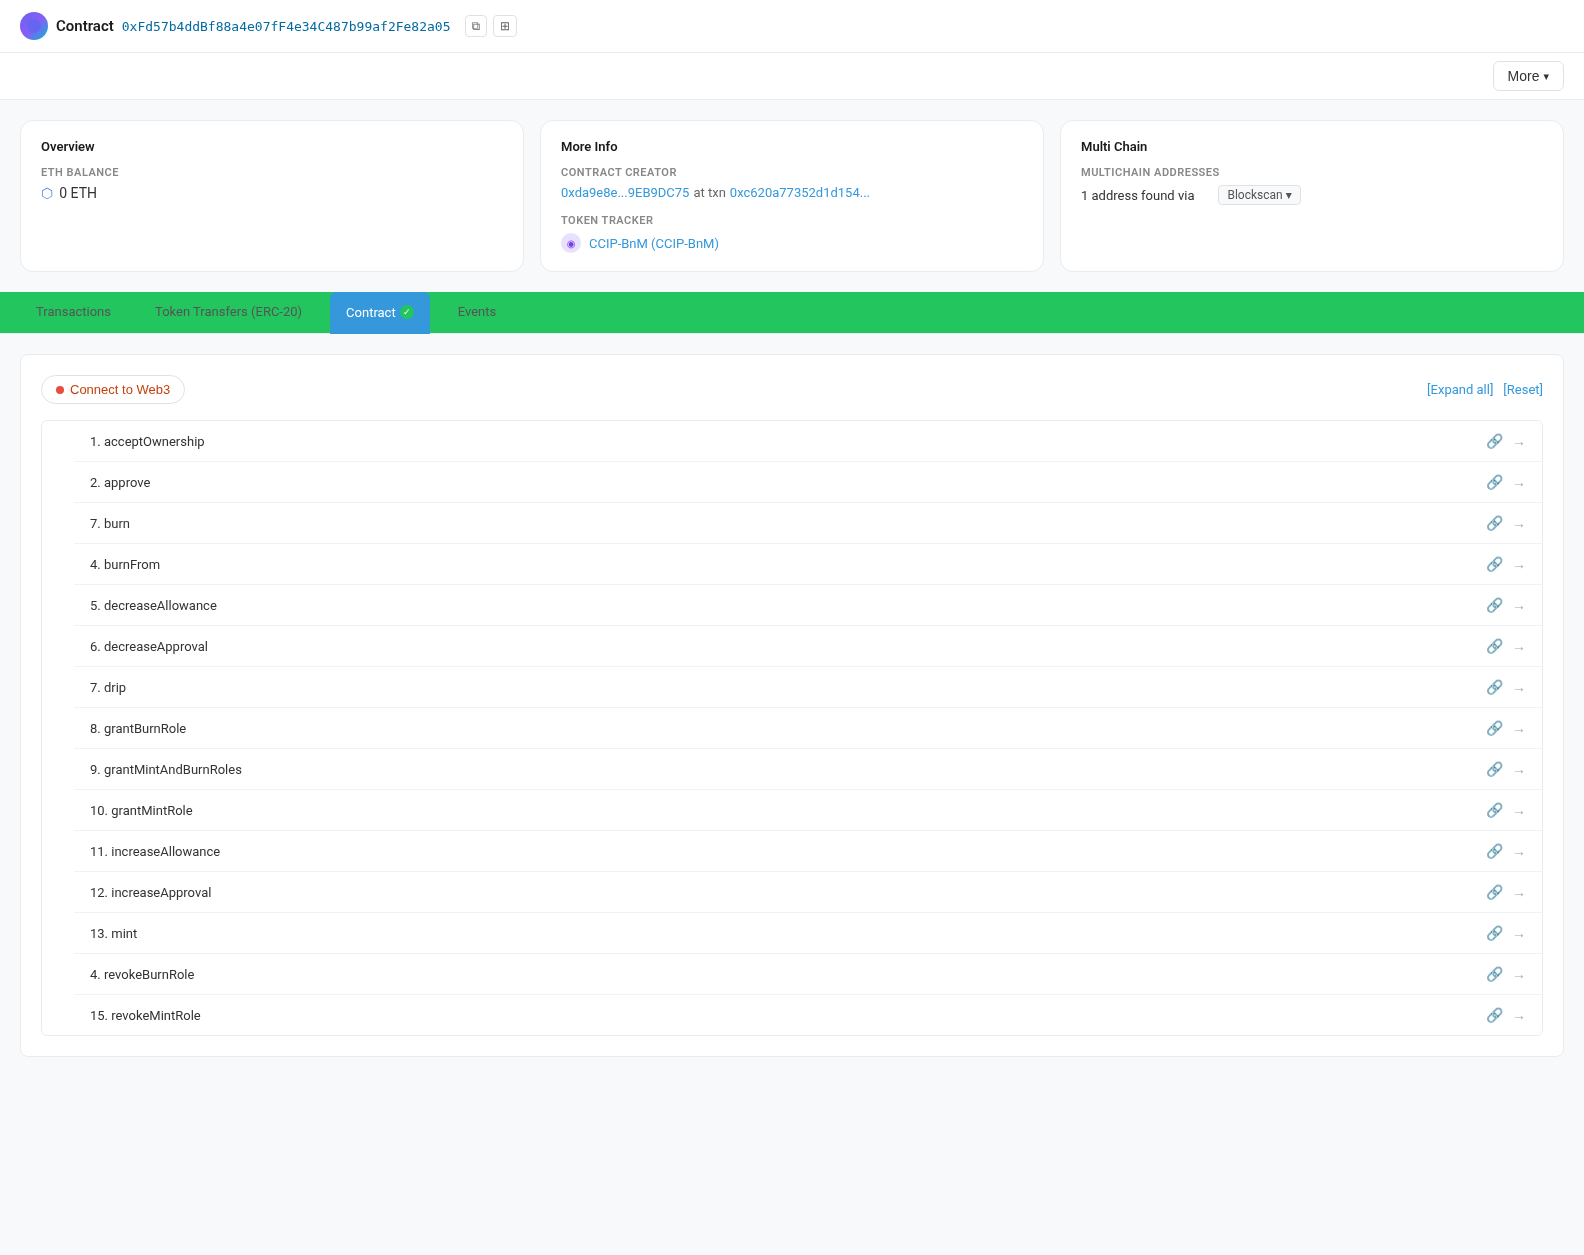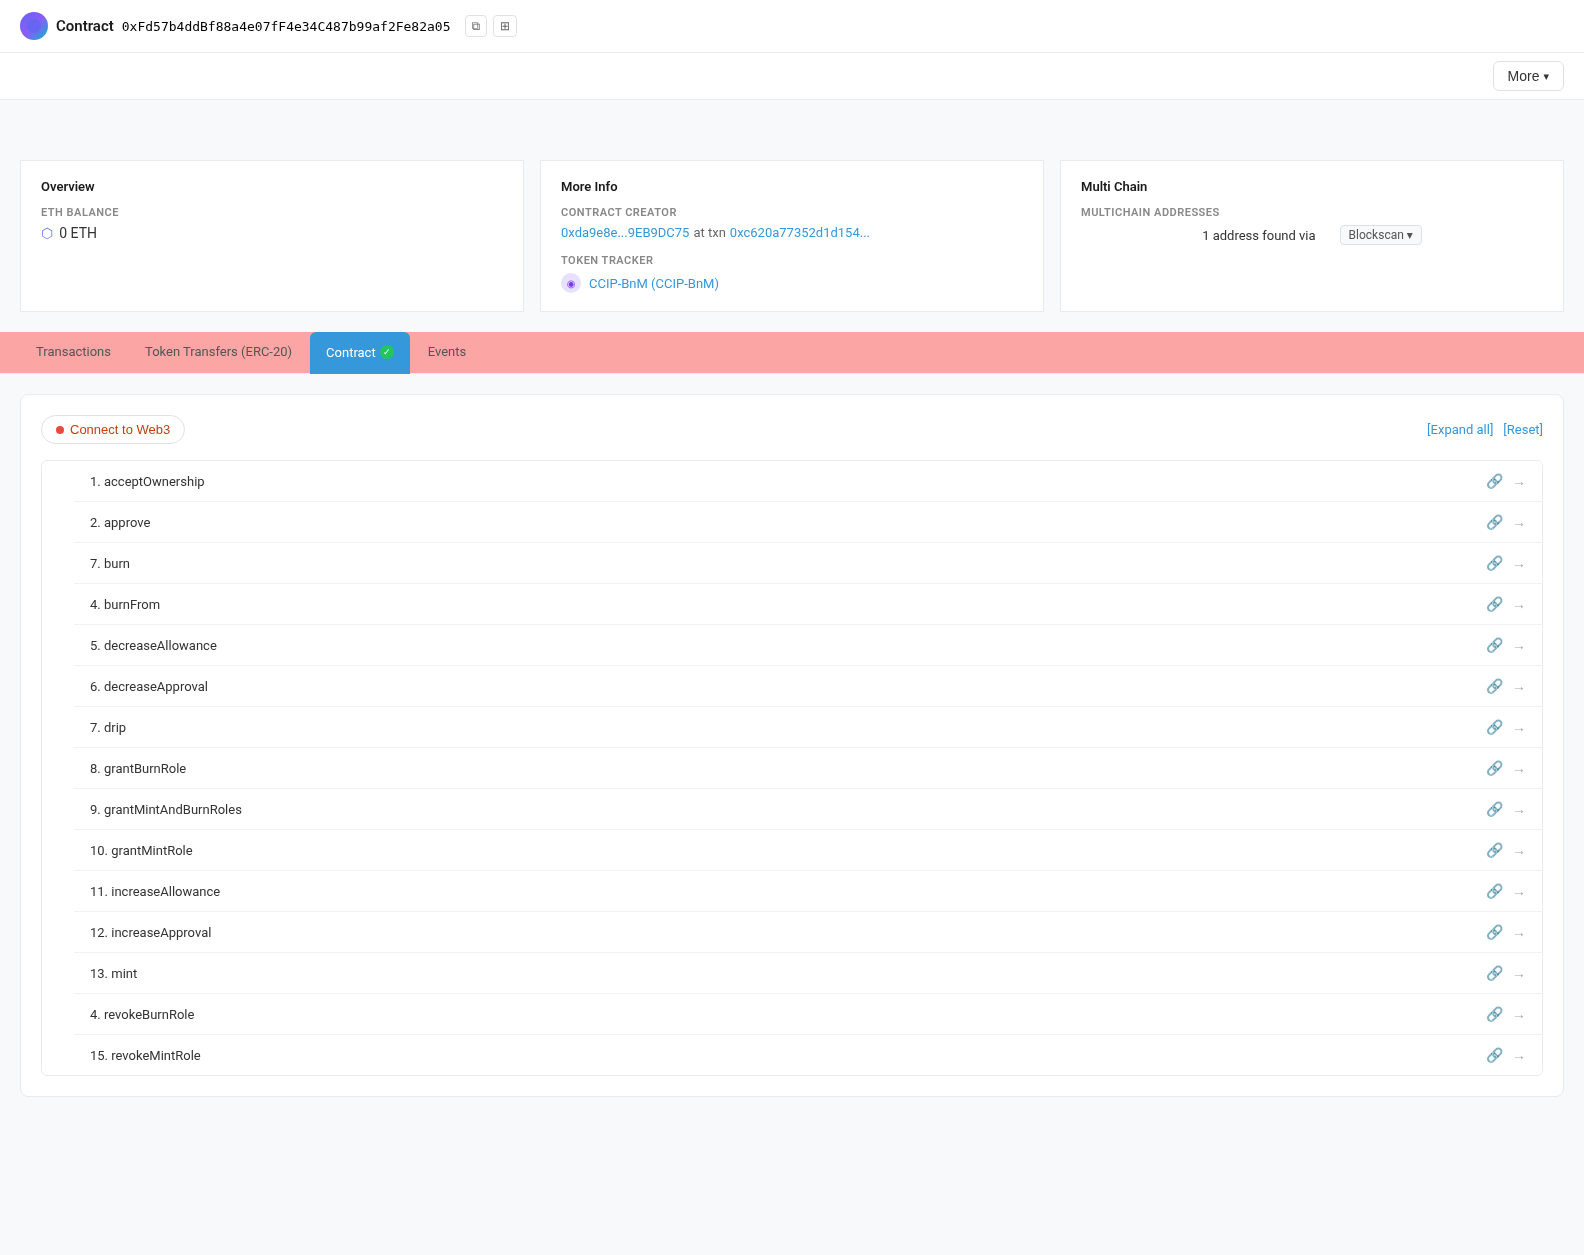--- a/index.html
+++ b/index.html
@@ -3,45 +3,45 @@
   <meta charset="utf-8">
   <style>
     * { box-sizing: border-box; margin: 0; padding: 0; }
     body { font-family: -apple-system, BlinkMacSystemFont, 'Segoe UI', Roboto, sans-serif; font-size: 14px; color: #333; background: #f8f9fa; }
 
     
     .header { background: #fff; border-bottom: 1px solid #e9ecef; padding: 12px 20px; display: flex; align-items: center; justify-content: space-between; }
     .header-left { display: flex; align-items: center; gap: 8px; }
     .header-logo { width: 28px; height: 28px; border-radius: 50%; background: linear-gradient(135deg, #6366f1, #8b5cf6, #06b6d4); display: flex; align-items: center; justify-content: center; }
     .header-title { font-weight: 600; font-size: 15px; color: #1a1a1a; }
-    .header-address { font-size: 13px; color: #000000; font-family: monospace; }
+    .header-address { font-size: 13px; color: #0369a1; font-family: monospace; }
     .header-icons { display: flex; gap: 6px; margin-left: 6px; }
     .header-icon-btn { background: none; border: 1px solid #dee2e6; border-radius: 4px; padding: 3px 6px; cursor: pointer; font-size: 12px; color: #666; }
 
     
     .top-bar { background: #fff; border-bottom: 1px solid #e9ecef; padding: 8px 20px; display: flex; justify-content: flex-end; }
     .more-btn { background: none; border: 1px solid #dee2e6; border-radius: 6px; padding: 6px 14px; cursor: pointer; font-size: 14px; color: #333; display: flex; align-items: center; gap: 4px; }
     .chevron { font-size: 11px; }
 
     
     .cards-row { display: flex; gap: 16px; padding: 20px; background: #f8f9fa; }
-    .card { background: #fff; border: 1px solid #e9ecef; border-radius: 0; padding: 18px 20px; flex: 1; margin-top: 40px; }
+    .card { background: #fff; border: 1px solid #e9ecef; border-radius: 13px; padding: 18px 20px; flex: 1; }
     .card-title { font-size: 13px; font-weight: 600; color: #1a1a1a; margin-bottom: 12px; }
     .card-label { font-size: 11px; color: #888; font-weight: 600; letter-spacing: 0.5px; margin-bottom: 6px; text-transform: uppercase; }
     .eth-balance { display: flex; align-items: center; gap: 6px; font-size: 14px; color: #333; }
     .eth-diamond { color: #627eea; font-size: 14px; }
     .contract-creator-row { display: flex; align-items: center; gap: 4px; flex-wrap: wrap; font-size: 13px; color: #666; }
     .link { color: #3498db; text-decoration: none; cursor: pointer; }
     .token-tracker-row { display: flex; align-items: center; gap: 8px; font-size: 13px; }
     .token-icon { width: 20px; height: 20px; border-radius: 50%; background: #e8e0ff; display: inline-flex; align-items: center; justify-content: center; font-size: 10px; color: #7c3aed; }
-    .multichain-addr { font-size: 13px; color: #333; display: flex; align-items: center; gap: 24px; justify-content: center; }
+    .multichain-addr { font-size: 13px; color: #333; display: flex; align-items: center; gap: 24px; }
     .blockscan-badge { background: #f8f9fa; border: 1px solid #dee2e6; border-radius: 4px; padding: 2px 8px; font-size: 12px; color: #555; cursor: pointer; display: flex; align-items: center; gap: 3px; }
 
     
-    .tabs-row { background: #fca5a5; border-bottom: 1px solid #e9ecef; padding: 0 20px; display: flex; gap: 2px; }
+    .tabs-row { background: #22c55e; border-bottom: 1px solid #e9ecef; padding: 0 20px; display: flex; gap: 12px; }
     .tab { padding: 12px 16px; cursor: pointer; font-size: 13px; color: #555; border-bottom: 2px solid transparent; white-space: nowrap; display: flex; align-items: center; gap: 4px; }
     .tab.active { color: #fff; background: #3498db; border-radius: 6px 6px 0 0; margin-bottom: -1px; }
     .tab-badge { background: #22c55e; color: #fff; border-radius: 50%; width: 14px; height: 14px; font-size: 9px; display: inline-flex; align-items: center; justify-content: center; }
 
     
     .content { padding: 20px; }
     .contract-box { background: #fff; border: 1px solid #e9ecef; border-radius: 8px; padding: 20px; }
 
     
     .sub-tabs { display: flex; gap: 6px; margin-bottom: 20px; }

